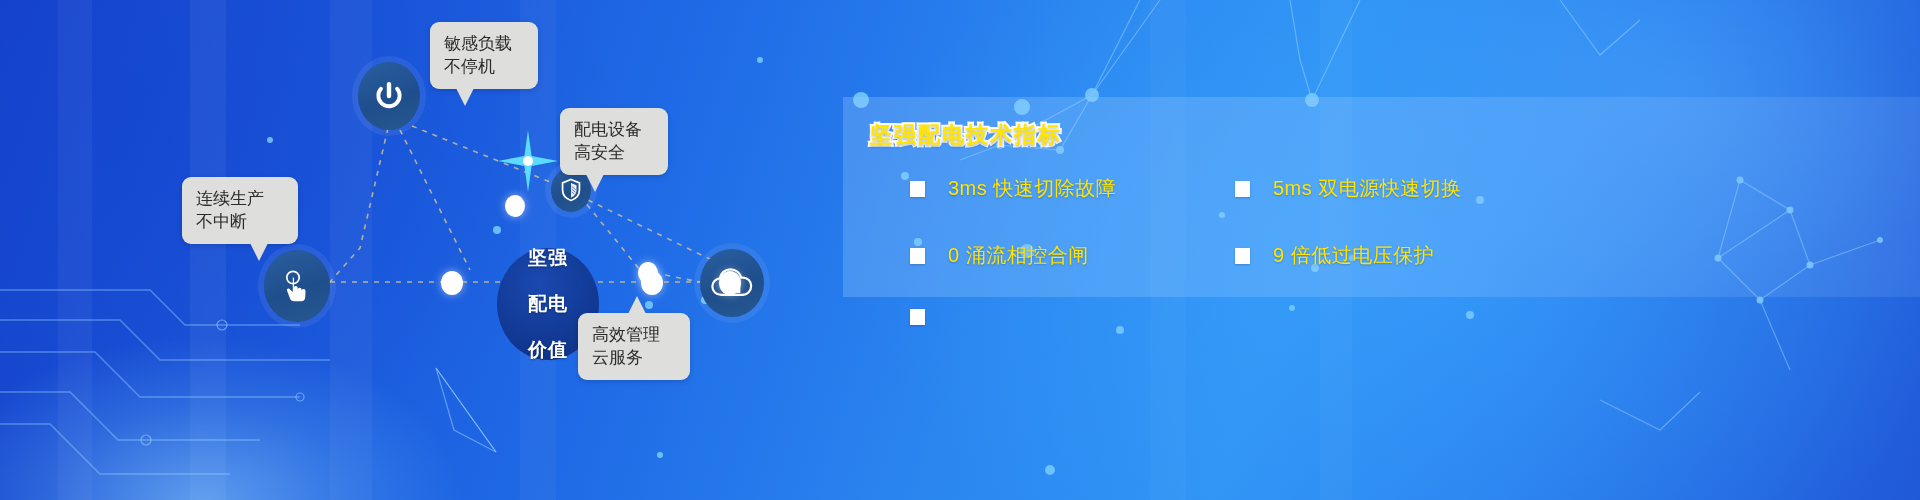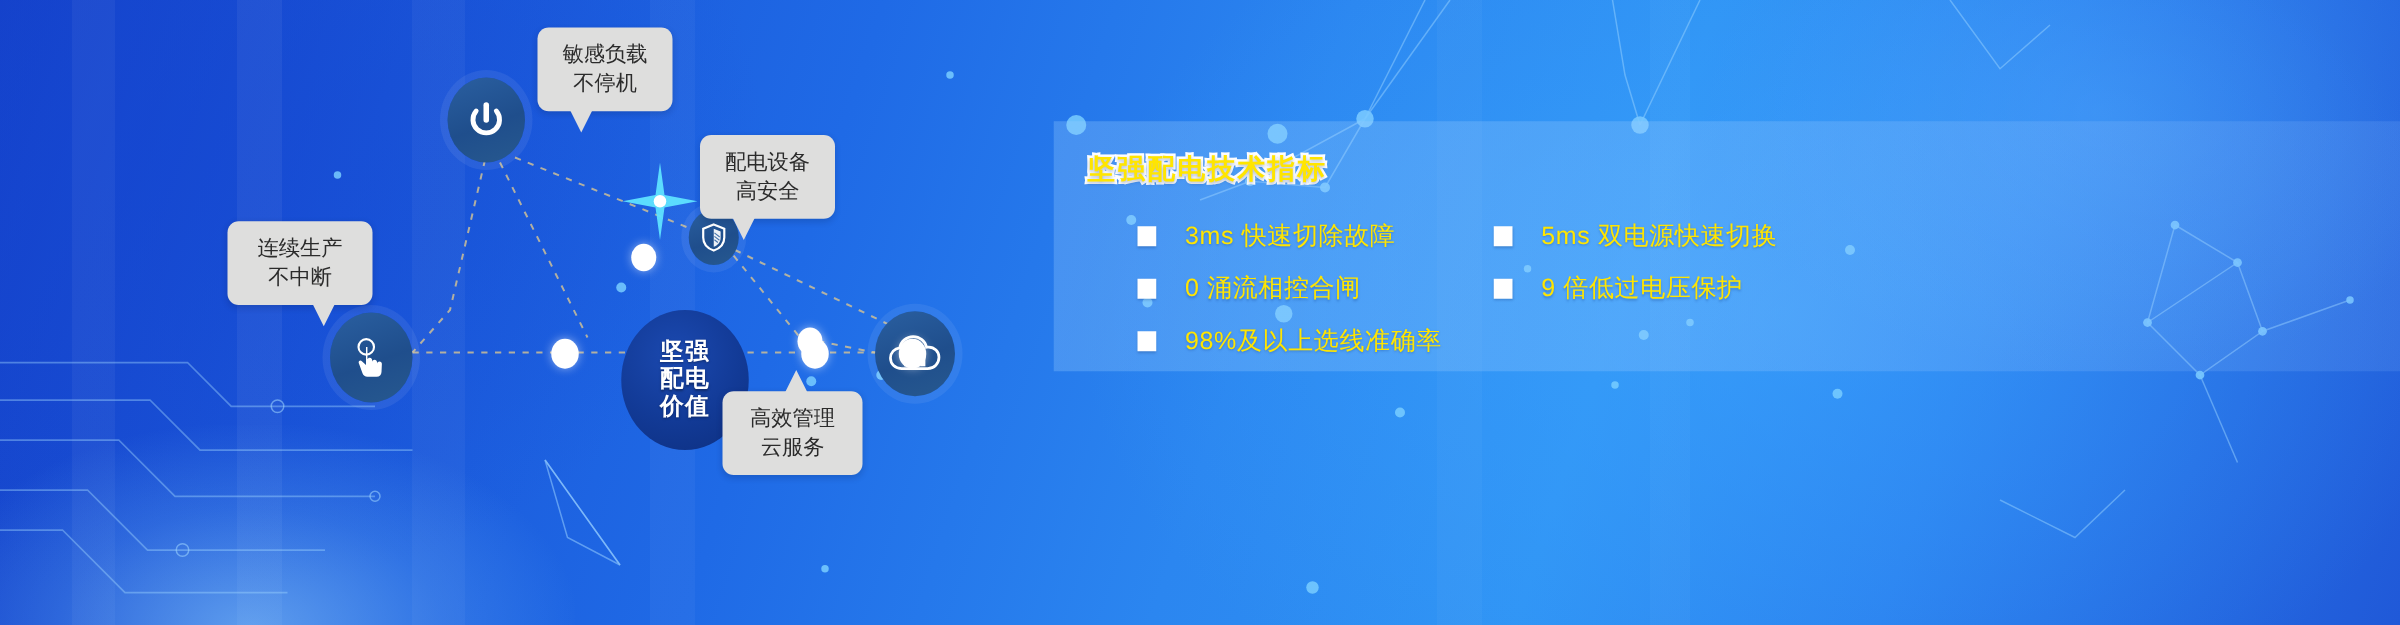--- a/index.html
+++ b/index.html
@@ -60,30 +60,31 @@
     position: absolute;
     left: 497px; top: 248px;
     width: 102px; height: 112px;
     border-radius: 50%;
     background: radial-gradient(circle at 42% 32%, #1b49b0 0%, #123a96 55%, #0d2f80 100%);
     display: flex; flex-direction: column;
     align-items: center; justify-content: center;
     color: #fff; font-weight: bold; font-size: 19px; line-height: 1.16;
     letter-spacing: 1px;
     text-shadow: 0 1px 2px rgba(0,0,0,0.35);
+    gap: 24px;
   }
 
   .bubble {
     position: absolute;
     background: #dededd;
     border-radius: 9px;
     color: #2b2b2b;
     font-size: 17px;
     line-height: 1.38;
-    text-align: center;
+    text-align: left;
     padding: 10px 14px;
     box-shadow: 0 2px 5px rgba(0,20,60,0.18);
     white-space: pre-line;
   }
   .bubble::after {
     content: "";
     position: absolute;
     width: 0; height: 0;
     border-left: 9px solid transparent;
     border-right: 9px solid transparent;
@@ -122,20 +123,21 @@
     text-shadow: 0 2px 3px rgba(10,40,110,0.35);
   }
   .spec-grid {
     position: absolute;
     left: 67px; top: 78px;
     width: 1000px;
     display: grid;
     grid-template-columns: 285px 285px;
     column-gap: 0px;
     row-gap: 15px;
+    gap: 40px;
   }
   .spec-item { display: flex; align-items: center; gap: 23px; }
   .spec-marker {
     width: 15px; height: 16px;
     background: #ffffff;
     flex: 0 0 auto;
     box-shadow: 0 1px 2px rgba(0,30,90,0.25);
   }
   .spec-text {
     color: #ffe500;
@@ -328,18 +330,17 @@
       <div class="spec-item">
         <span class="spec-marker"></span>
         <span class="spec-text">0 涌流相控合闸</span>
       </div>
       <div class="spec-item">
         <span class="spec-marker"></span>
         <span class="spec-text">9 倍低过电压保护</span>
       </div>
       <div class="spec-item">
         <span class="spec-marker"></span>
-        <span class="spec-text">98%及以上选线准确率</span>
       </div>
     </div>
   </div>
 
 </div>
 
 </body></html>

